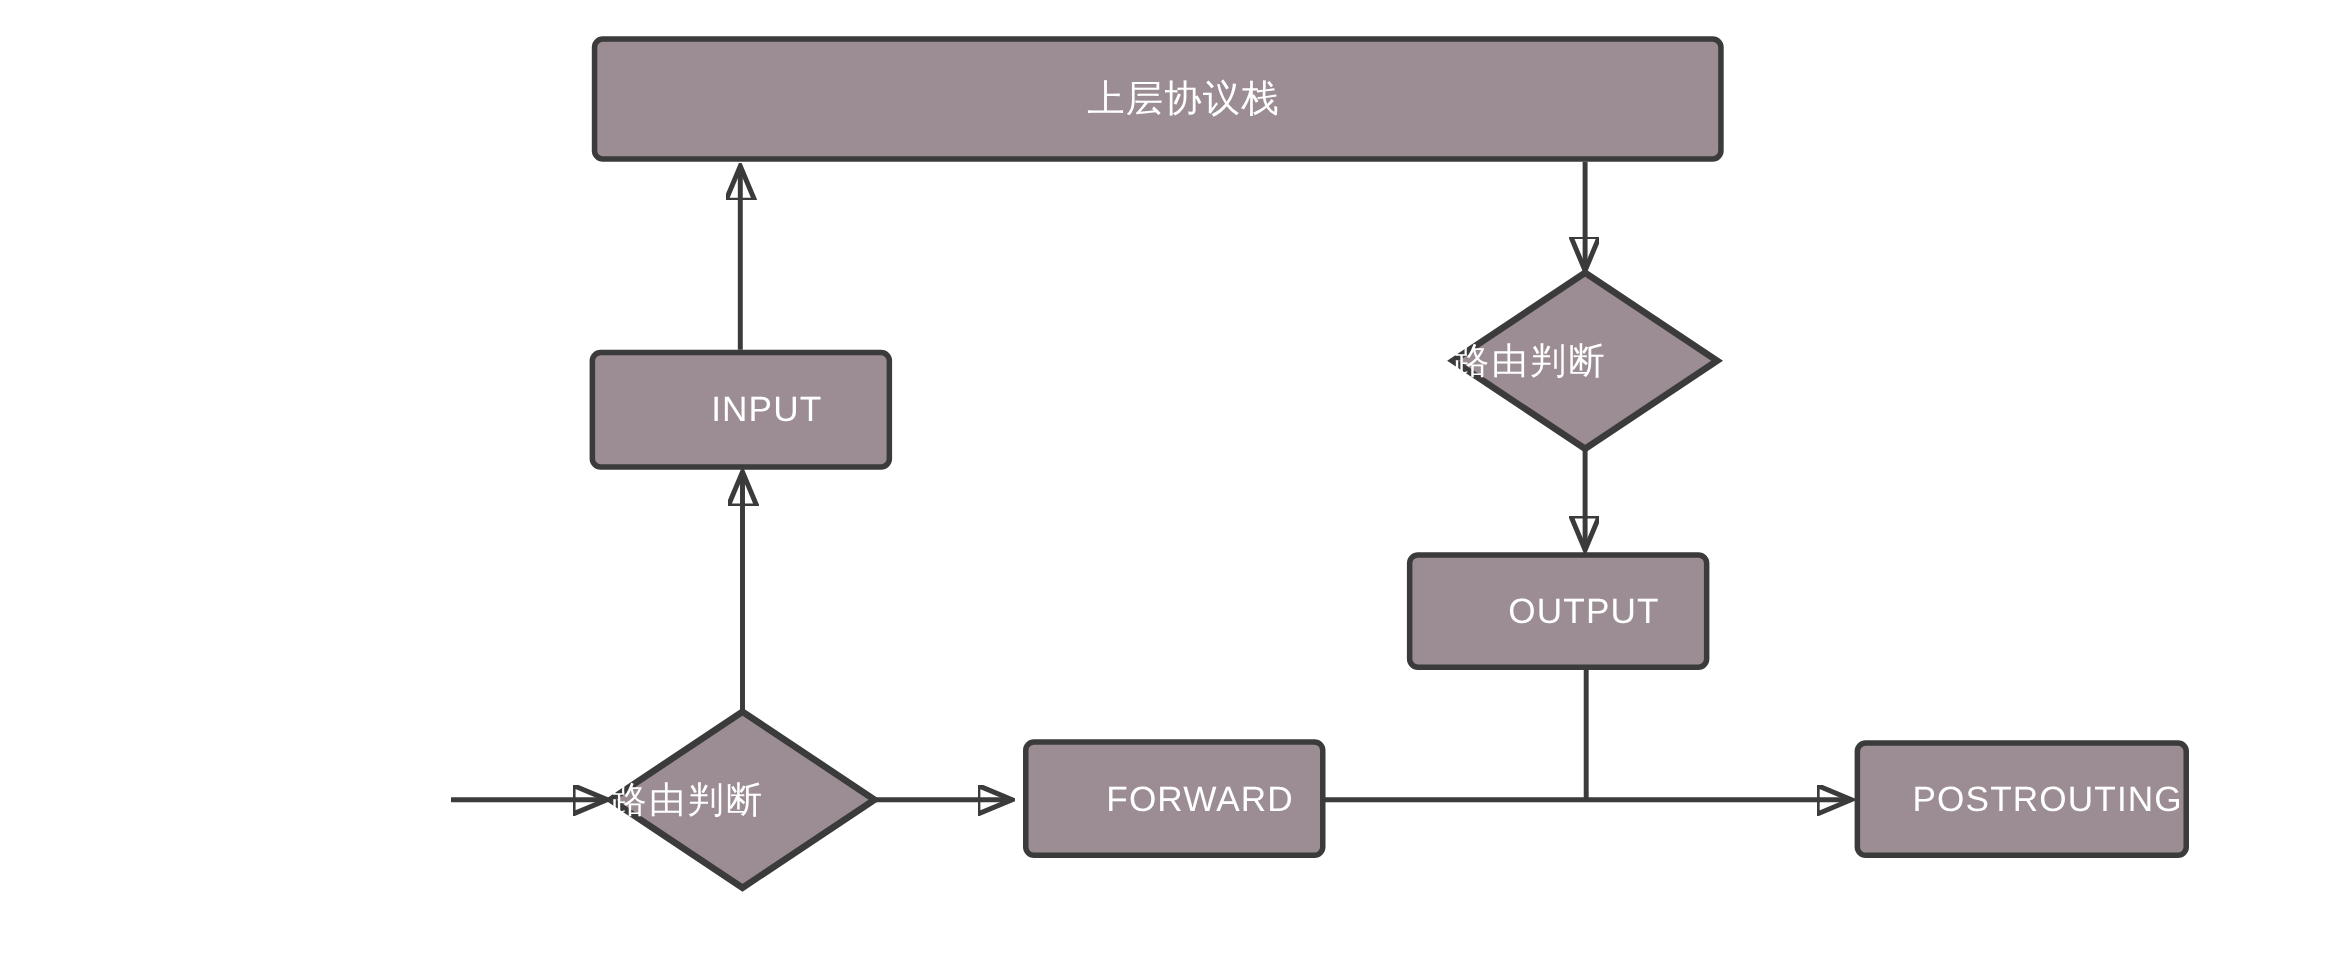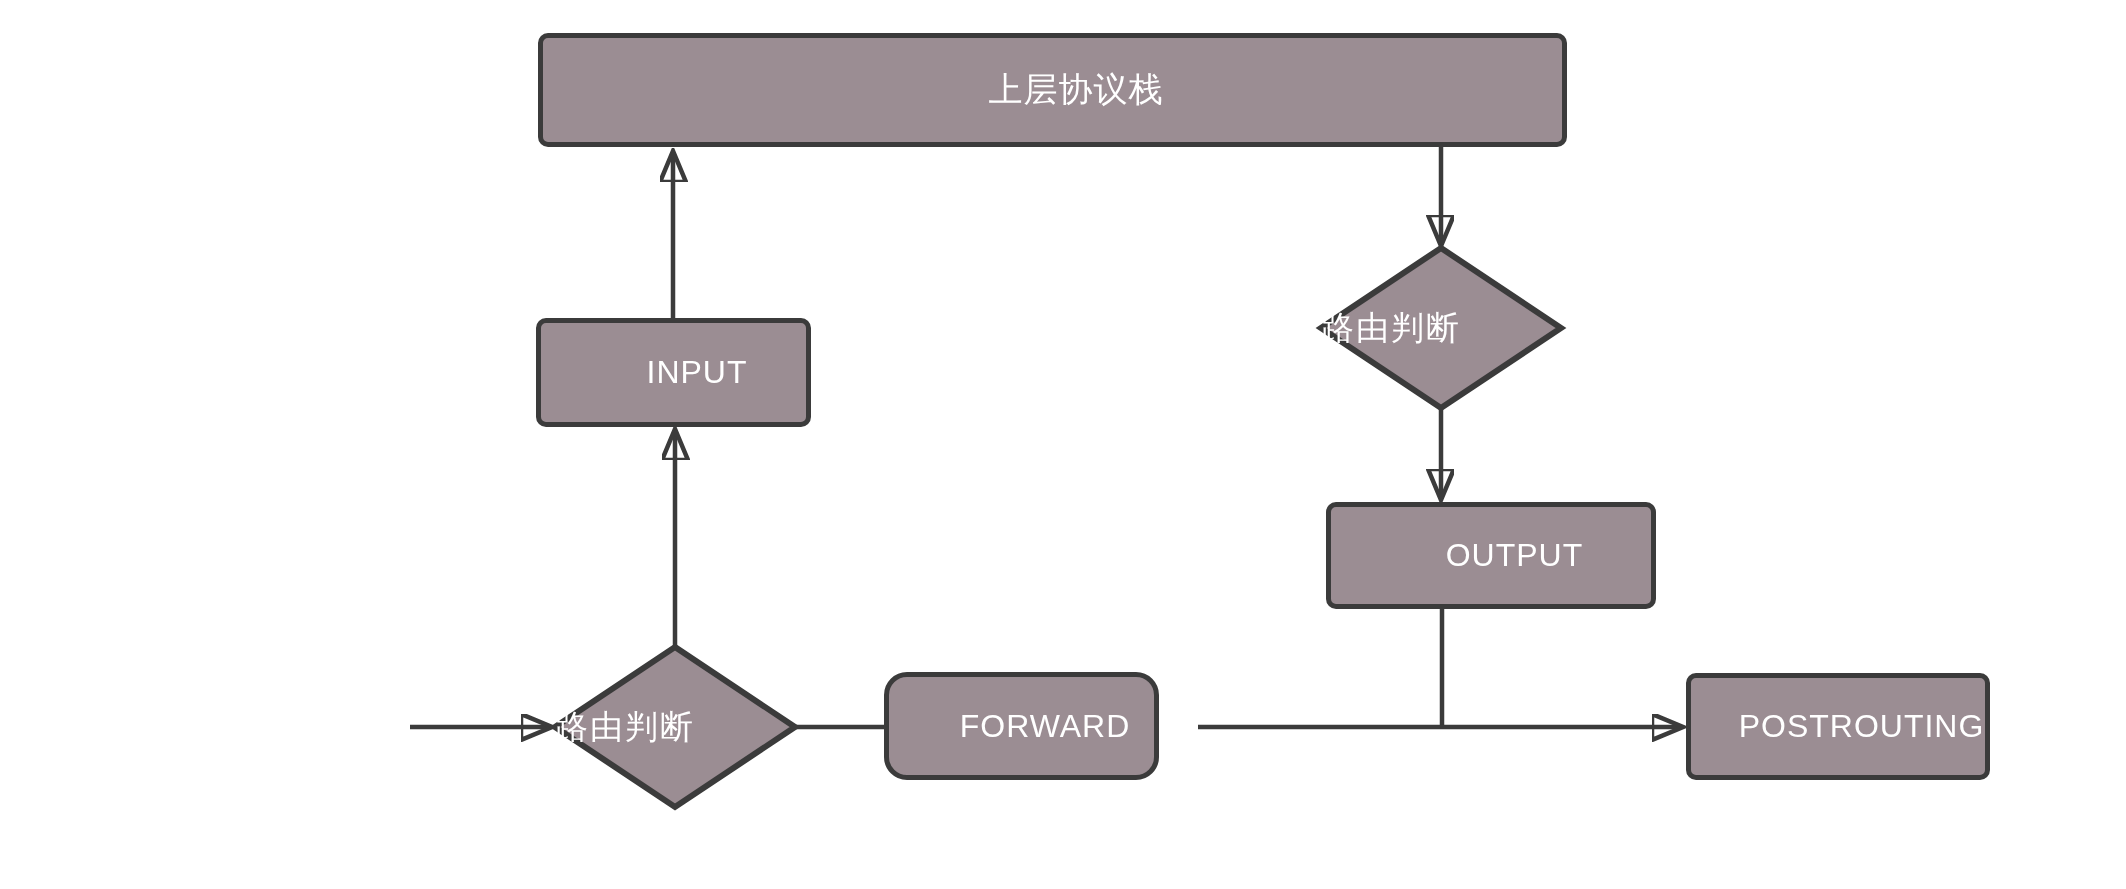--- a/index.html
+++ b/index.html
@@ -53,23 +53,23 @@
     align-items:center;
     justify-content:flex-start;
     color:var(--text,#ffffff);
     font-size:33px;
     letter-spacing:2px;
     pointer-events:none;
     white-space:nowrap;
   }
   .node--protocol-stack{left:538px;top:33px;width:1029px;height:114px;font-size:34px;}
   .node--input{left:536px;top:318px;width:275px;height:109px;}
-  .node--output{left:1326px;top:502px;width:330px;height:107px;justify-content:center;}
+  .node--output{left:1279px;top:502px;width:275px;height:107px;justify-content:center;}
   .node--prerouting{left:105px;top:673px;width:305px;height:107px;}
-  .node--forward{left:884px;top:672px;width:275px;height:108px;border-radius:23px;}
+  .node--forward{left:930px;top:672px;width:275px;height:108px;}
   .node--postrouting{left:1686px;top:673px;width:304px;height:107px;}
   .diamond-label--top{left:1321px;top:248px;width:240px;height:160px;}
   .diamond-label--bottom{left:555px;top:647px;width:240px;height:160px;}
 </style>
 </head>
 <body>
 
 <div class="canvas">
 
   <svg class="connector-layer" viewBox="0 0 2126 889" xmlns="http://www.w3.org/2000/svg" aria-hidden="true">

